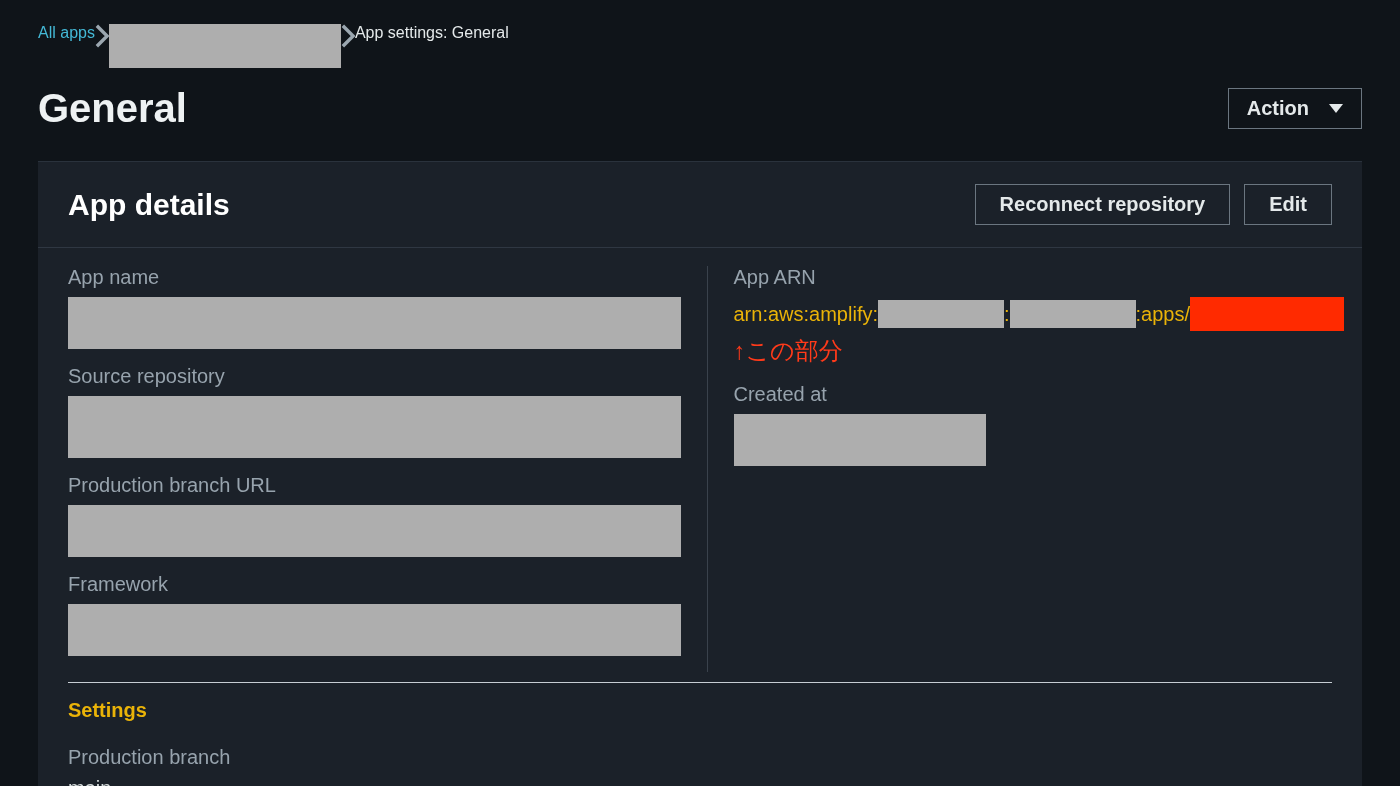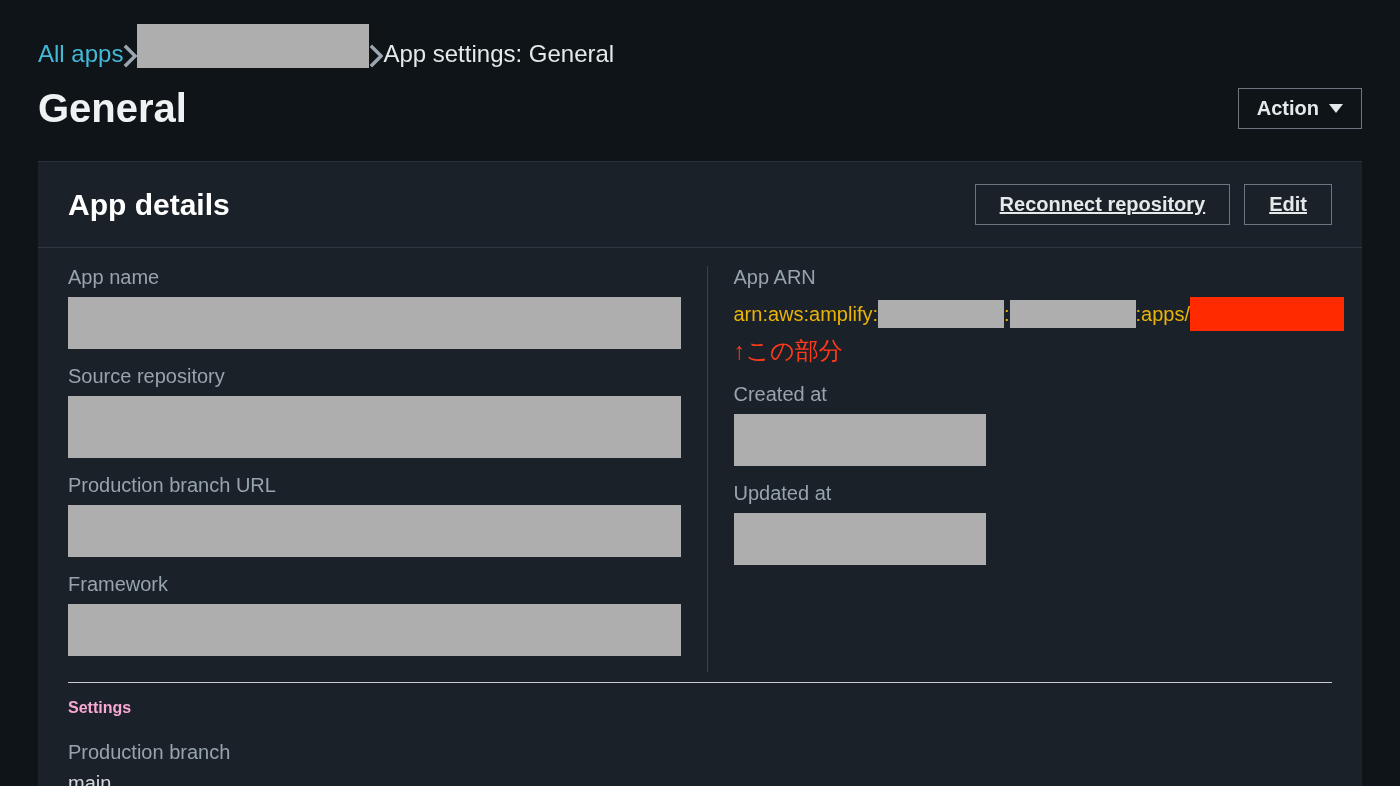--- a/index.html
+++ b/index.html
@@ -11,22 +11,22 @@
     font-family: "Amazon Ember", "Helvetica Neue", Arial, sans-serif;
     font-size: 14px;
     overflow: hidden;
   }
   .page {
     padding: 24px 38px 0 38px;
   }
   
   .breadcrumb {
     display: flex;
-    align-items: flex-end;
-    font-size: 24px;
+    align-items: flex-start;
+    font-size: 16px;
     font-weight: 400;
     margin-bottom: 18px;
   }
   .breadcrumb a {
     color: #44b9d6;
     text-decoration: none;
   }
   .chevron {
     color: #9ba7b0;
     display: inline-flex;
@@ -49,21 +49,21 @@
     margin-bottom: 30px;
   }
   h1 {
     font-size: 40px;
     font-weight: 700;
     color: #eef2f3;
   }
   .action-btn {
     display: flex;
     align-items: center;
-    gap: 10px;
+    gap: 20px;
     border: 1px solid #6b7680;
     background: transparent;
     color: #e4e9ea;
     font-size: 20px;
     font-weight: 700;
     padding: 8px 18px;
     cursor: pointer;
   }
   .caret-down {
     width: 0; height: 0;
@@ -93,21 +93,20 @@
     gap: 14px;
   }
   .btn-outline {
     border: 1px solid #6b7680;
     background: transparent;
     color: #e4e9ea;
     font-size: 20px;
     font-weight: 700;
     padding: 8px 24px;
     cursor: pointer;
-    text-decoration: underline;
   }
   
   .detail-grid {
     display: flex;
     padding: 18px 16px 0 30px;
   }
   .col {
     flex: 1;
     min-width: 0;
   }
@@ -169,23 +168,23 @@
   }
   .hr {
     height: 1px;
     background: #c7cdd3;
     margin: 10px 30px 16px 30px;
   }
   .settings-block {
     padding: 0 30px 20px 30px;
   }
   .settings-title {
-    font-size: 16px;
-    font-weight: 700;
-    color: #f9a8d4;
+    font-size: 20px;
+    font-weight: 700;
+    color: #eab308;
     margin-bottom: 24px;
   }
 </style>
 </head>
 <body>
 
 <div class="page">
 
   <div class="breadcrumb">
     <a href="#">All apps</a>
@@ -252,24 +251,20 @@
               <span class="arn-redact-inline w2"></span>
               <span>:apps/</span>
               <span class="arn-redact-red"></span>
           </div>
           <div class="annot">↑この部分</div>
         </div>
         <div class="field">
           <div class="field-label">Created at</div>
           <div class="redact-block rb-sm"></div>
         </div>
-        <div class="field">
-          <div class="field-label">Updated at</div>
-          <div class="redact-block rb-sm"></div>
-        </div>
       </div>
     </div>
 
     <div class="hr"></div>
 
     <div class="settings-block">
       <div class="settings-title">Settings</div>
       <div class="field">
         <div class="field-label">Production branch</div>
         <div class="field-value">main</div>

